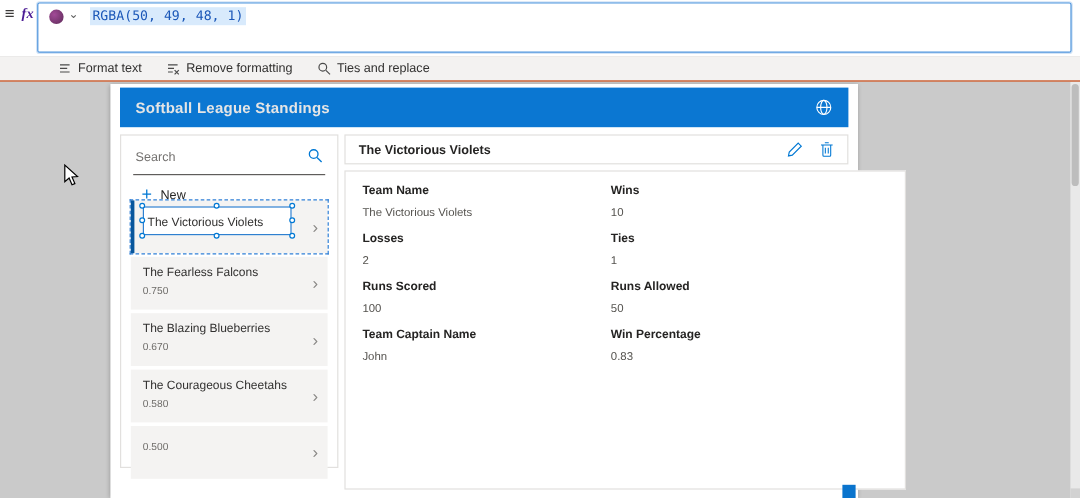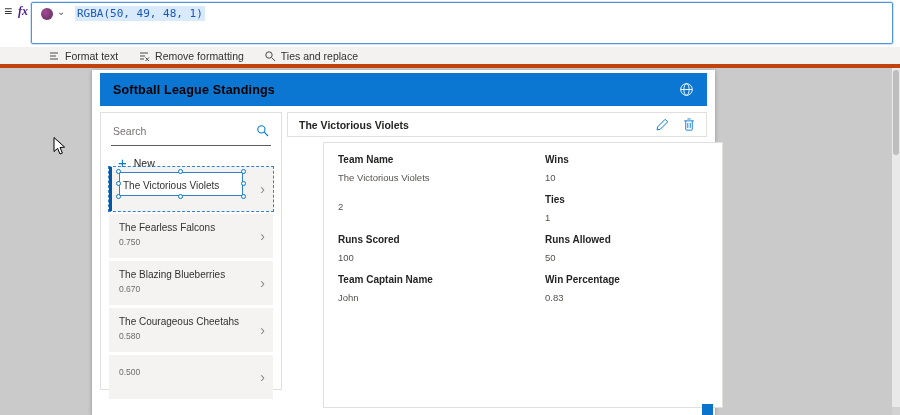--- a/index.html
+++ b/index.html
@@ -11,28 +11,28 @@
   .formula-bar { position:absolute; top:0; left:0; right:0; height:47px; background:#fff; z-index:5; }
   .menu-icon { position:absolute; left:4px; top:2px; font-size:14px; color:#3b3a39; line-height:18px; cursor:pointer; }
   .fx-label { position:absolute; left:18px; top:4px; font-family:"Liberation Serif", serif; font-style:italic; font-weight:700; font-size:12px; color:#4c1d95; }
   .formula-input { position:absolute; left:31px; top:2px; right:7px; height:42px; border:1px solid #4f95dd; border-radius:2px; background:#fff; box-shadow:0 0 0 1px rgba(79,149,221,.25); }
   .swatch { position:absolute; left:9px; top:5px; width:12px; height:12px; border-radius:50%; background:radial-gradient(circle at 35% 35%, #a24a97, #5d2b58); }
   .fchev { position:absolute; left:25px; top:3px; font-size:10px; color:#616161; cursor:pointer; }
   .code { position:absolute; left:43px; top:4px; font-family:"DejaVu Sans Mono", monospace; font-size:11px; color:#1b57b8; white-space:pre; cursor:text; }
   .code .hl { background:#d8eafc; padding:1px 2px; }
 
   
-  .fbar-toolbar { position:absolute; top:47px; left:0; right:0; height:21px; background:#f3f2f1; border-bottom:4px solid #c2410c; display:flex; align-items:center; padding-left:38px; z-index:5; }
+  .fbar-toolbar { position:absolute; top:47px; left:0; right:0; height:21px; background:#f3f2f1; border-bottom:1px solid #c2410c; display:flex; align-items:center; padding-left:38px; z-index:5; }
   .tb-btn { display:flex; align-items:center; gap:5px; height:100%; padding:0 10px; font-size:10.5px; color:#323130; cursor:pointer; }
 
   
   .canvas { position:absolute; top:68px; left:0; right:0; bottom:0; background:#cacaca; }
   .page { position:absolute; left:92px; top:2px; width:623px; height:345px; background:#fff; box-shadow:0 1px 4px rgba(0,0,0,.28); }
 
-  .app-header { position:absolute; left:8px; top:3px; width:607px; height:33px; background:#0b77d2; color:#000000; display:flex; align-items:center; padding:0 13px; }
+  .app-header { position:absolute; left:8px; top:3px; width:607px; height:33px; background:#0b77d2; color:#e5e5e5; display:flex; align-items:center; padding:0 13px; }
   .app-title { font-size:12.5px; font-weight:700; letter-spacing:.2px; }
   .globe { margin-left:auto; display:flex; cursor:pointer; }
 
   
   .list-card { position:absolute; left:8px; top:42px; width:182px; height:278px; background:#fff; border:1px solid #e2e0de; }
   .search-row { position:relative; margin:8px 10px 0; padding-bottom:6px; border-bottom:1px solid #5f5d5b; }
   .search-input { border:none; outline:none; background:transparent; width:130px; font-size:10.5px; color:#323130; padding:2px 0 0 2px; font-family:"Liberation Sans", sans-serif; }
   .search-input::placeholder { color:#747270; }
   .search-ic { position:absolute; right:2px; top:2px; cursor:pointer; }
   .new-row { display:flex; align-items:center; gap:7px; margin:8px 0 0 17px; height:18px; cursor:pointer; }
@@ -53,21 +53,21 @@
   .h-w{left:-4px;top:calc(50% - 3px)} .h-e{right:-4px;top:calc(50% - 3px)}
   .h-sw{left:-4px;bottom:-4px} .h-s{left:calc(50% - 3px);bottom:-4px} .h-se{right:-4px;bottom:-4px}
   .item.selected .val { margin-left:3px; margin-top:16px; }
 
   
   .detail-title-card { position:absolute; left:195px; top:42px; width:420px; height:25px; background:#fff; border:1px solid #e2e0de; display:flex; align-items:center; padding:0 11px; }
   .detail-title { font-size:10.5px; font-weight:700; color:#252423; }
   .detail-actions { margin-left:auto; display:flex; align-items:center; gap:14px; }
   .detail-actions svg { cursor:pointer; }
 
-  .detail-form-card { position:absolute; left:195px; top:72px; width:400px; height:266px; background:#fff; border:1px solid #e2e0de; padding:11px 0 0 14px;margin-left:36px; }
+  .detail-form-card { position:absolute; left:195px; top:72px; width:468px; height:266px; background:#fff; border:1px solid #e2e0de; padding:11px 0 0 14px; }
   .form-grid { display:grid; grid-template-columns:207px auto; grid-auto-rows:40px; }
   .cell .label { font-size:10px; font-weight:700; color:#252423; }
   .cell .value { font-size:9.5px; color:#55534f; margin-top:7px; }
 
   .corner-accent { position:absolute; left:610px; top:334px; width:11px; height:11px; background:#0a74cd; cursor:pointer; }
 
   
   .scrollbar { position:absolute; right:0; top:0; bottom:0; width:8px; background:#e9e9e9; }
   .scroll-thumb { position:absolute; top:2px; left:1px; width:6px; height:85px; background:#bdbdbd; border-radius:3px; cursor:grab; }
   .scroll-corner { position:absolute; right:0; bottom:0; width:8px; height:8px; background:#d2d2d2; }
@@ -195,20 +195,21 @@
         <div class="form-grid">
           <div class="cell">
             <div class="label">Team Name</div>
             <div class="value">The Victorious Violets</div>
           </div>
           <div class="cell">
             <div class="label">Wins</div>
             <div class="value">10</div>
           </div>
           <div class="cell">
+            <div class="label">Losses</div>
             <div class="value">2</div>
           </div>
           <div class="cell">
             <div class="label">Ties</div>
             <div class="value">1</div>
           </div>
           <div class="cell">
             <div class="label">Runs Scored</div>
             <div class="value">100</div>
           </div>

